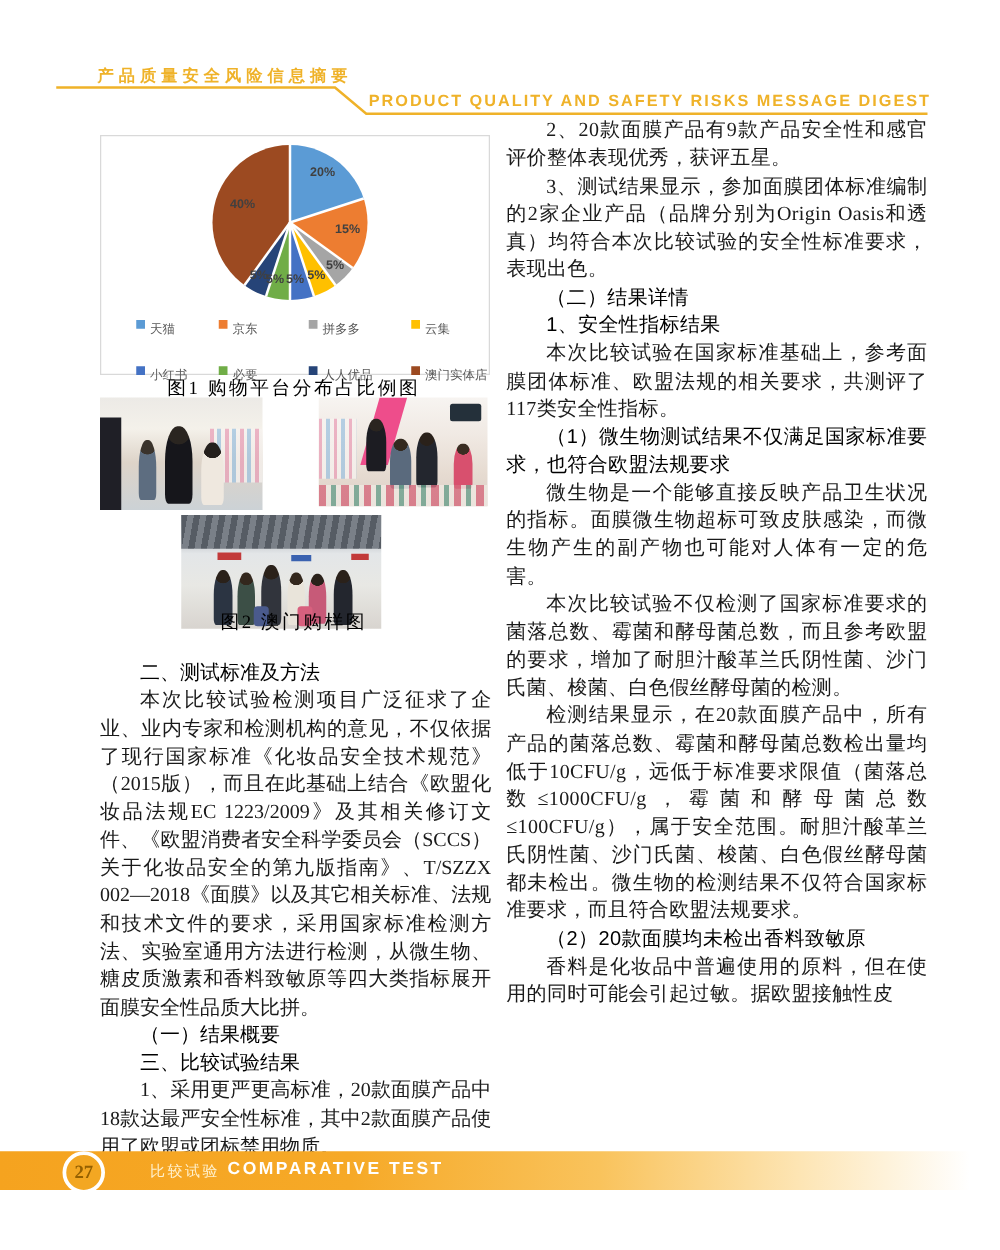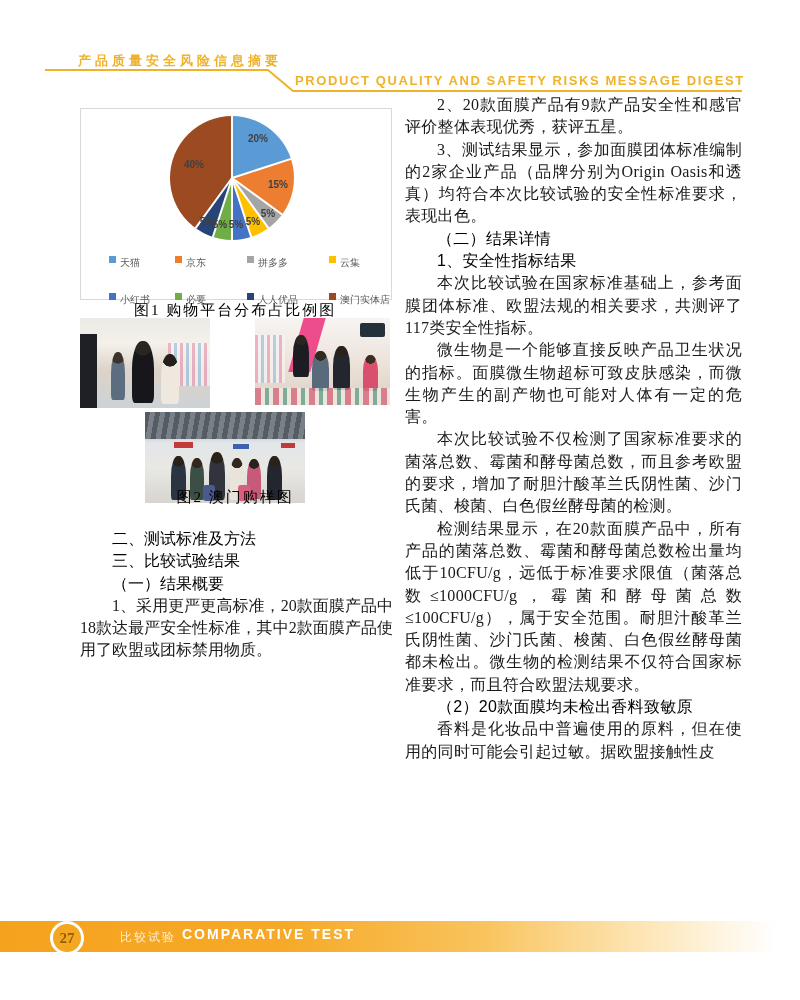--- a/index.html
+++ b/index.html
@@ -172,31 +172,33 @@
     <div class="person" style="left:53%;top:50%;width:14px;height:42px;background:radial-gradient(circle at 50% 10%,#33271d 0 15%,#e9e4da 16%);"></div>
     <div class="person" style="left:64%;top:52%;width:14px;height:40px;background:radial-gradient(circle at 50% 10%,#2a211a 0 15%,#c75a78 16%);"></div>
     <div class="person" style="left:76%;top:48%;width:15px;height:44px;background:radial-gradient(circle at 50% 10%,#2a211a 0 15%,#23262e 16%);"></div>
     <div class="bag" style="left:36%;bottom:2%;width:12px;height:16px;background:#4a5a8c;"></div>
     <div class="bag" style="left:58%;bottom:2%;width:12px;height:16px;background:#d8607e;"></div>
   </div>
   <div class="fig-caption cap2">图2  澳门购样图</div>
 
   <div class="col col-left">
     <p class="hei">二、测试标准及方法</p>
+    <p class="song">本次比较试验检测项目广泛征求了企业、业内专家和检测机构的意见，不仅依据了现行国家标准《化妆品安全技术规范》（2015版），而且在此基础上结合《欧盟化妆品法规EC  1223/2009》及其相关修订文件、《欧盟消费者安全科学委员会（SCCS）关于化妆品安全的第九版指南》、T/SZZX  002—2018《面膜》以及其它相关标准、法规和技术文件的要求，采用国家标准检测方法、实验室通用方法进行检测，从微生物、糖皮质激素和香料致敏原等四大类指标展开面膜安全性品质大比拼。</p>
+    <p class="hei">（一）结果概要</p>
     <p class="hei">三、比较试验结果</p>
-    <p class="hei">（一）结果概要</p>
     <p class="song">1、采用更严更高标准，20款面膜产品中18款达最严安全性标准，其中2款面膜产品使用了欧盟或团标禁用物质。</p>
   </div>
 
   <div class="col col-right">
     <p class="song">2、20款面膜产品有9款产品安全性和感官评价整体表现优秀，获评五星。</p>
     <p class="song">3、测试结果显示，参加面膜团体标准编制的2家企业产品（品牌分别为Origin  Oasis和透真）均符合本次比较试验的安全性标准要求，表现出色。</p>
     <p class="hei">（二）结果详情</p>
     <p class="hei">1、安全性指标结果</p>
     <p class="song">本次比较试验在国家标准基础上，参考面膜团体标准、欧盟法规的相关要求，共测评了117类安全性指标。</p>
+    <p class="hei">（1）微生物测试结果不仅满足国家标准要求，也符合欧盟法规要求</p>
     <p class="song">微生物是一个能够直接反映产品卫生状况的指标。面膜微生物超标可致皮肤感染，而微生物产生的副产物也可能对人体有一定的危害。</p>
     <p class="song">本次比较试验不仅检测了国家标准要求的菌落总数、霉菌和酵母菌总数，而且参考欧盟的要求，增加了耐胆汁酸革兰氏阴性菌、沙门氏菌、梭菌、白色假丝酵母菌的检测。</p>
     <p class="song">检测结果显示，在20款面膜产品中，所有产品的菌落总数、霉菌和酵母菌总数检出量均低于10CFU/g，远低于标准要求限值（菌落总数≤1000CFU/g，霉菌和酵母菌总数≤100CFU/g），属于安全范围。耐胆汁酸革兰氏阴性菌、沙门氏菌、梭菌、白色假丝酵母菌都未检出。微生物的检测结果不仅符合国家标准要求，而且符合欧盟法规要求。</p>
     <p class="hei">（2）20款面膜均未检出香料致敏原</p>
     <p class="song">香料是化妆品中普遍使用的原料，但在使用的同时可能会引起过敏。据欧盟接触性皮</p>
   </div>
 
   <div class="footer-bar">
     <div class="page-circle">27</div>
     <div class="footer-cn">比较试验</div>

